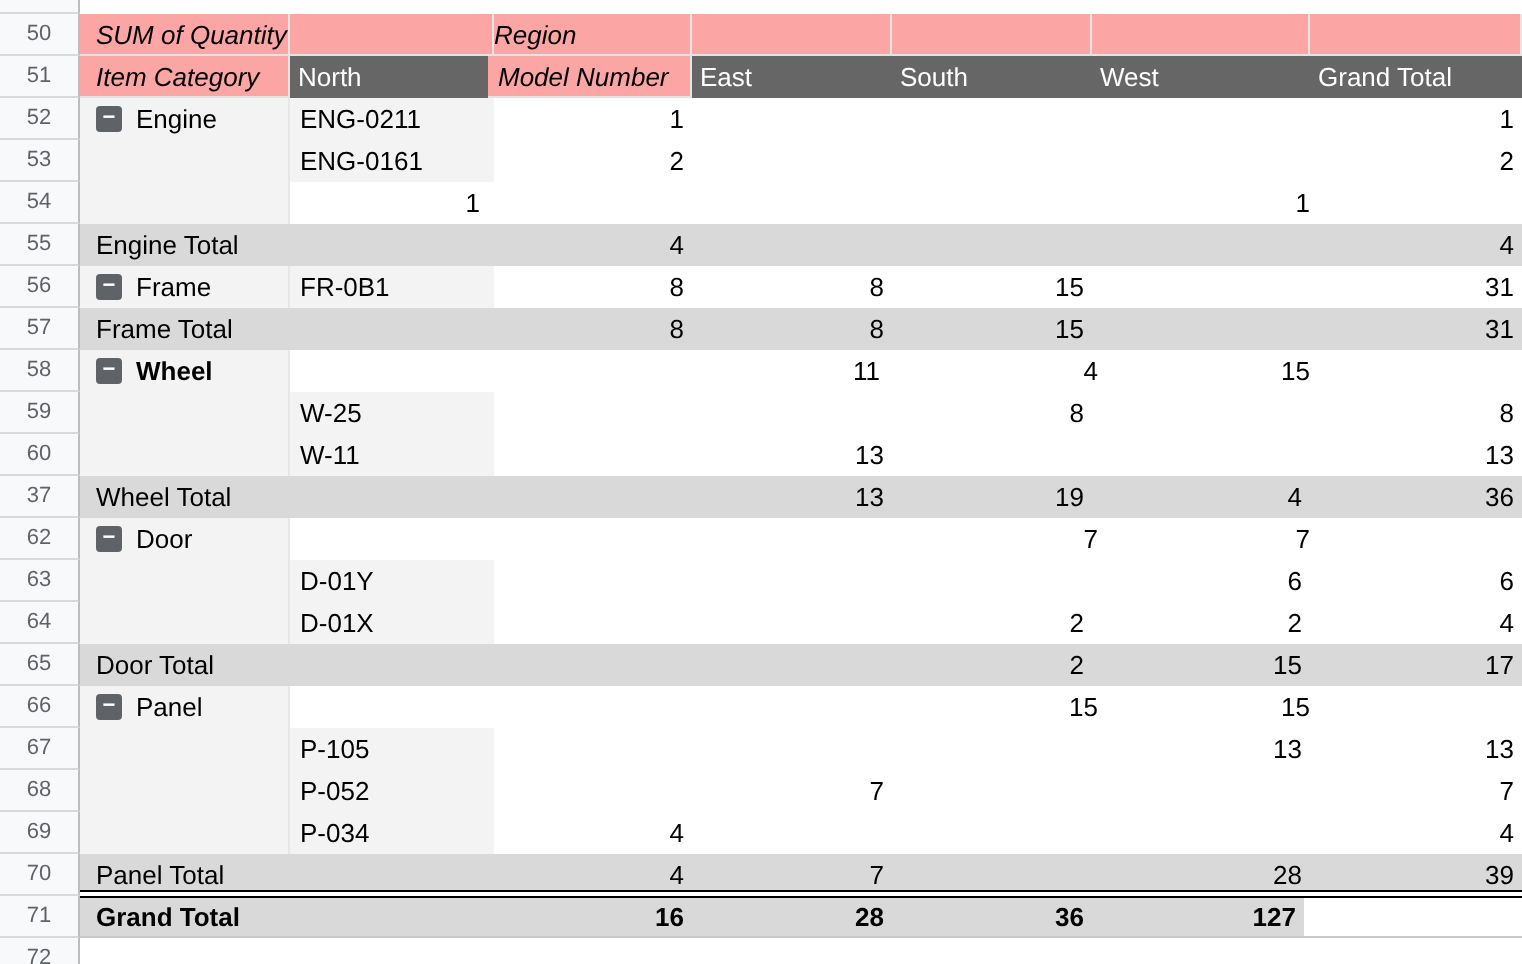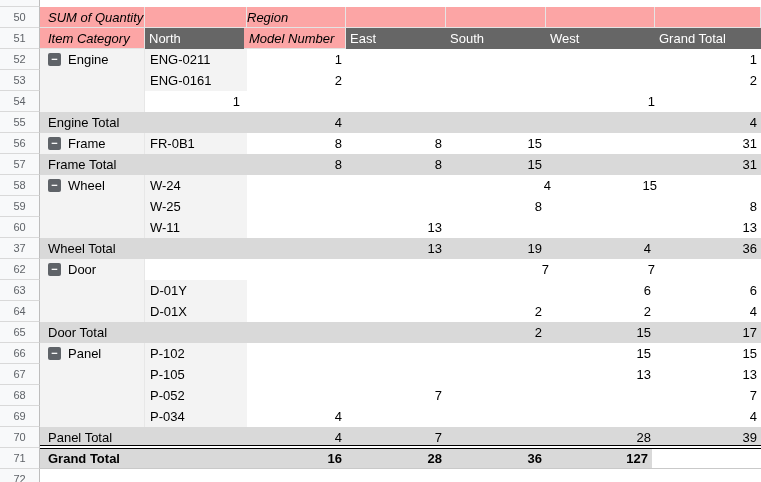--- a/index.html
+++ b/index.html
@@ -168,25 +168,25 @@
           <div class="cell c-val c-v1">8</div>
           <div class="cell c-val c-v2">15</div>
           <div class="cell c-val c-v3"></div>
           <div class="cell c-val c-v4">31</div>
         </div>
       </div><div class="row">
         <div class="gutter-cell">58</div>
         <div class="cells kind-data">
           <div class="cell c-cat">
             <div class="collapse-btn">−</div>
-            <div class="cat-label" style="display: inline;">Wheel</div>
-          </div>
-          <div class="cell c-model">W-24</div>
-          <div class="cell c-val c-v0"></div>
-          <div class="cell c-val c-v1"></div>
+            <div class="cat-label" style="display: inline; font-weight: bold;">Wheel</div>
+          </div>
+          <div class="cell c-val c-v0"></div>
+          <div class="cell c-val c-v1"></div>
+          <div class="cell c-val c-v2">11</div>
           <div class="cell c-val c-v3">4</div>
           <div class="cell c-val c-v4">15</div>
         </div>
       </div><div class="row">
         <div class="gutter-cell">59</div>
         <div class="cells kind-data">
           <div class="cell c-cat"></div>
           <div class="cell c-model">W-25</div>
           <div class="cell c-val c-v0"></div>
           <div class="cell c-val c-v1"></div>
@@ -260,21 +260,20 @@
           <div class="cell c-val c-v3">15</div>
           <div class="cell c-val c-v4">17</div>
         </div>
       </div><div class="row">
         <div class="gutter-cell">66</div>
         <div class="cells kind-data">
           <div class="cell c-cat">
             <div class="collapse-btn">−</div>
             <div class="cat-label" style="display: inline;">Panel</div>
           </div>
-          <div class="cell c-model">P-102</div>
           <div class="cell c-val c-v0"></div>
           <div class="cell c-val c-v1"></div>
           <div class="cell c-val c-v2"></div>
           <div class="cell c-val c-v3">15</div>
           <div class="cell c-val c-v4">15</div>
         </div>
       </div><div class="row">
         <div class="gutter-cell">67</div>
         <div class="cells kind-data">
           <div class="cell c-cat"></div>

